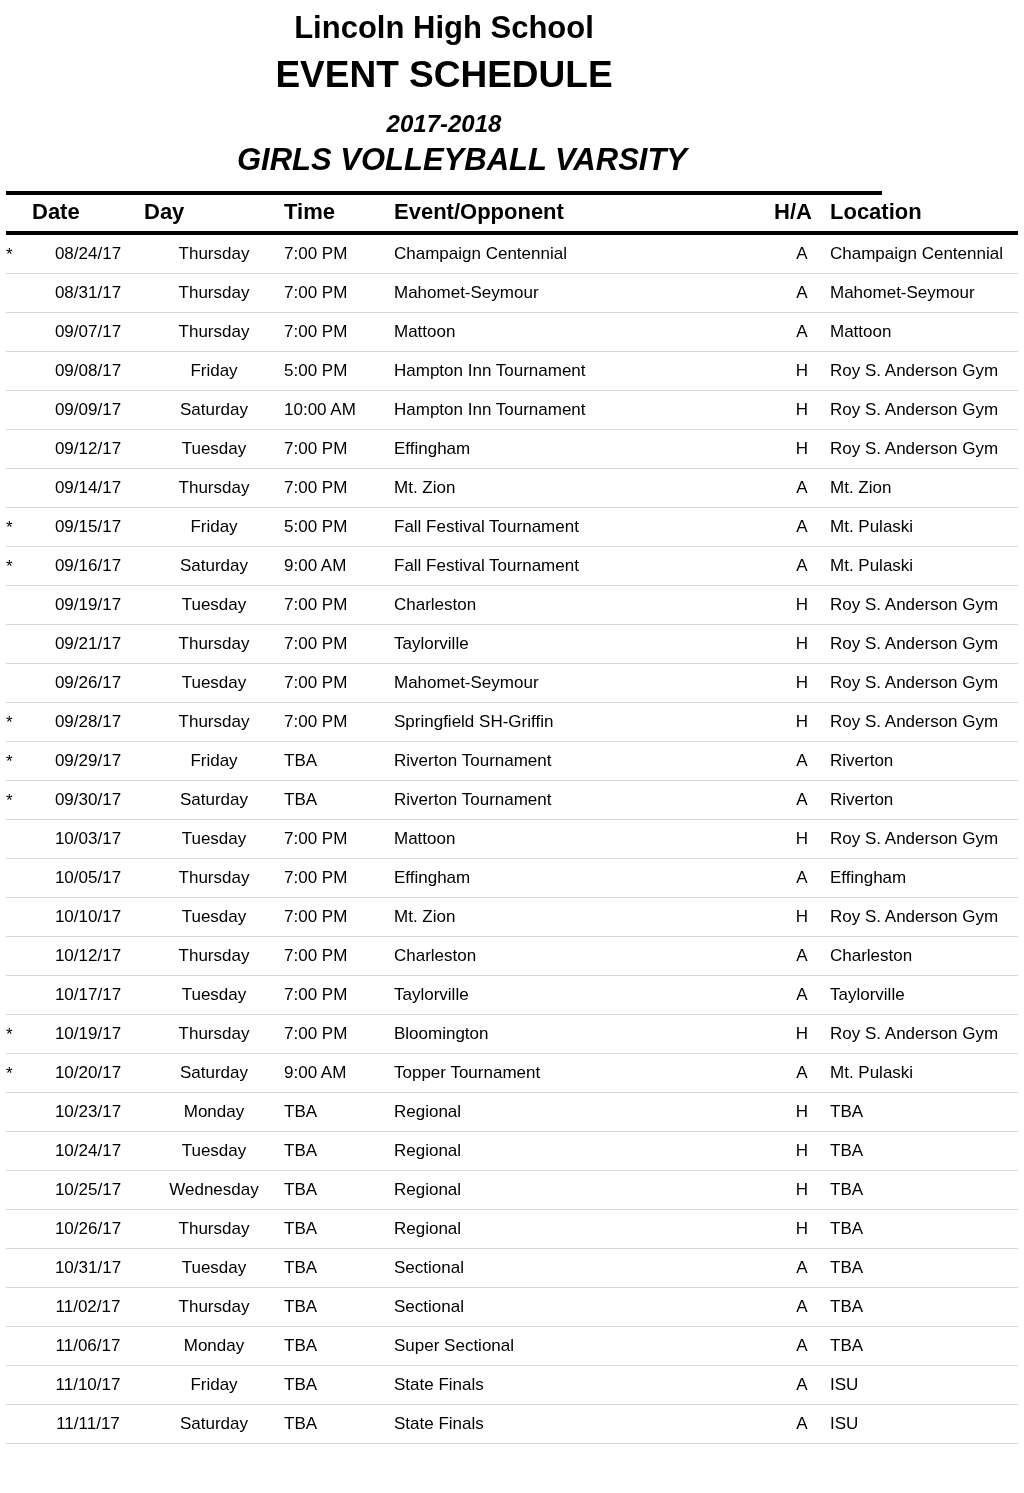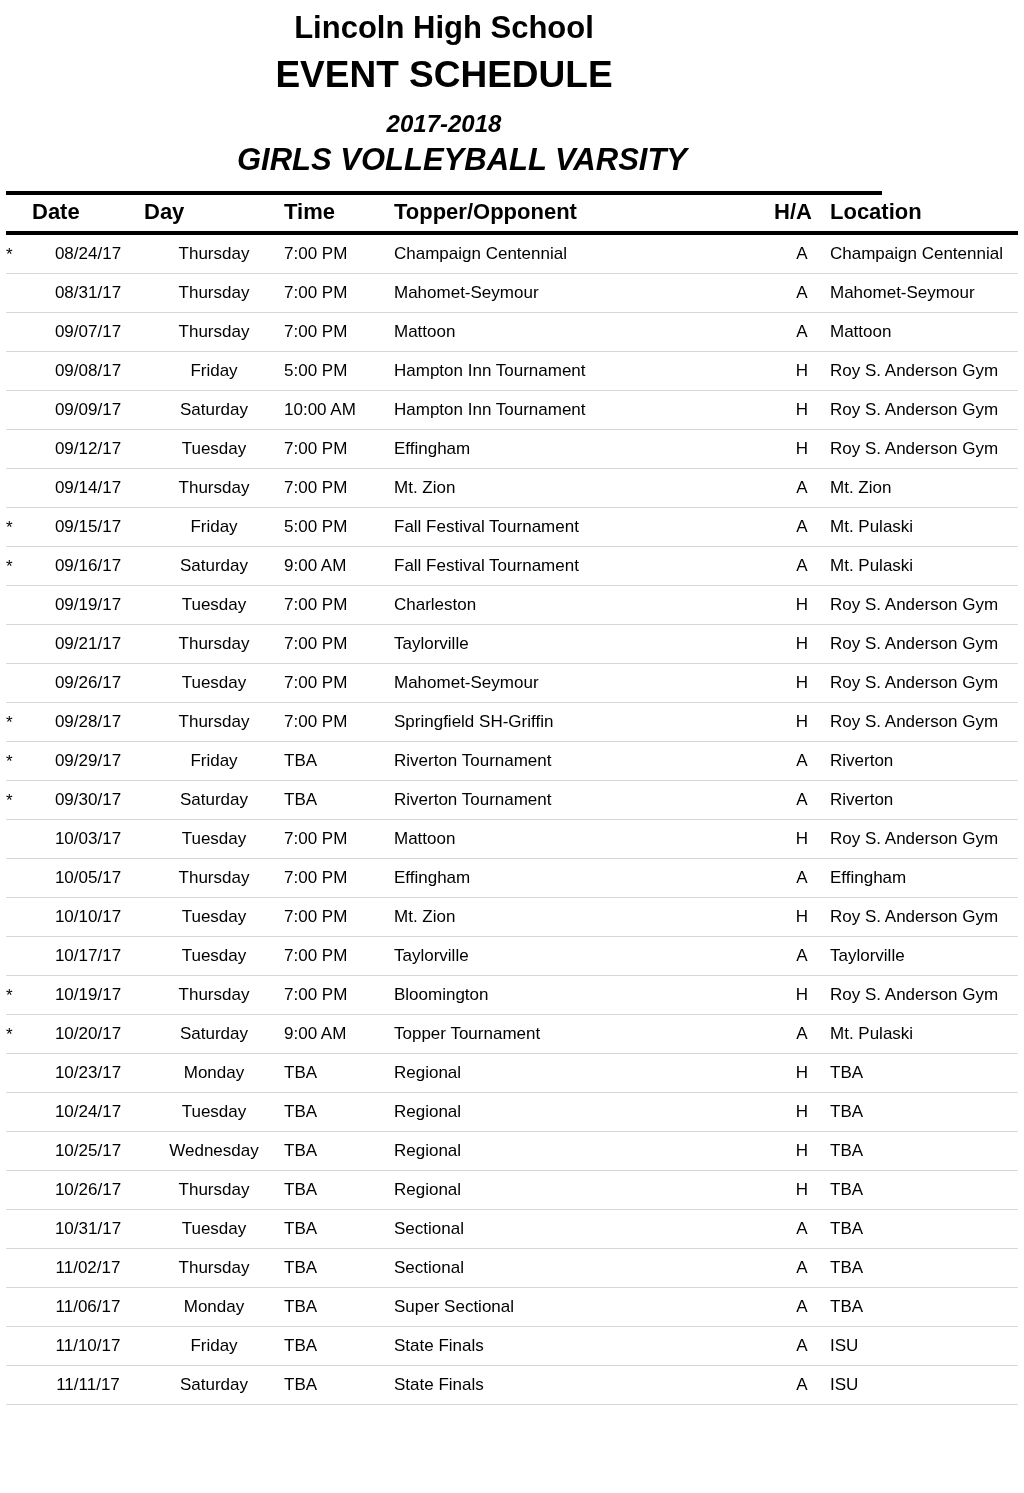--- a/index.html
+++ b/index.html
@@ -129,21 +129,21 @@
       <col class="c-event">
       <col class="c-ha">
       <col class="c-loc">
     </colgroup>
     <thead>
       <tr class="rule-head">
         <th class="star"></th>
         <th class="date">Date</th>
         <th class="day">Day</th>
         <th class="time">Time</th>
-        <th class="event">Topper/Opponent</th>
+        <th class="event">Event/Opponent</th>
         <th class="ha">H/A</th>
         <th class="loc">Location</th>
       </tr>
     </thead>
     <tbody id="schedule-body">
         <tr>
           <td class="star">*</td>
           <td class="date">08/24/17</td>
           <td class="day">Thursday</td>
           <td class="time">7:00 PM</td>
@@ -299,20 +299,29 @@
           <td class="star"></td>
           <td class="date">10/10/17</td>
           <td class="day">Tuesday</td>
           <td class="time">7:00 PM</td>
           <td class="event">Mt. Zion</td>
           <td class="ha">H</td>
           <td class="loc">Roy S. Anderson Gym</td>
         </tr>
         <tr>
           <td class="star"></td>
+          <td class="date">10/12/17</td>
+          <td class="day">Thursday</td>
+          <td class="time">7:00 PM</td>
+          <td class="event">Charleston</td>
+          <td class="ha">A</td>
+          <td class="loc">Charleston</td>
+        </tr>
+        <tr>
+          <td class="star"></td>
           <td class="date">10/17/17</td>
           <td class="day">Tuesday</td>
           <td class="time">7:00 PM</td>
           <td class="event">Taylorville</td>
           <td class="ha">A</td>
           <td class="loc">Taylorville</td>
         </tr>
         <tr>
           <td class="star">*</td>
           <td class="date">10/19/17</td>

